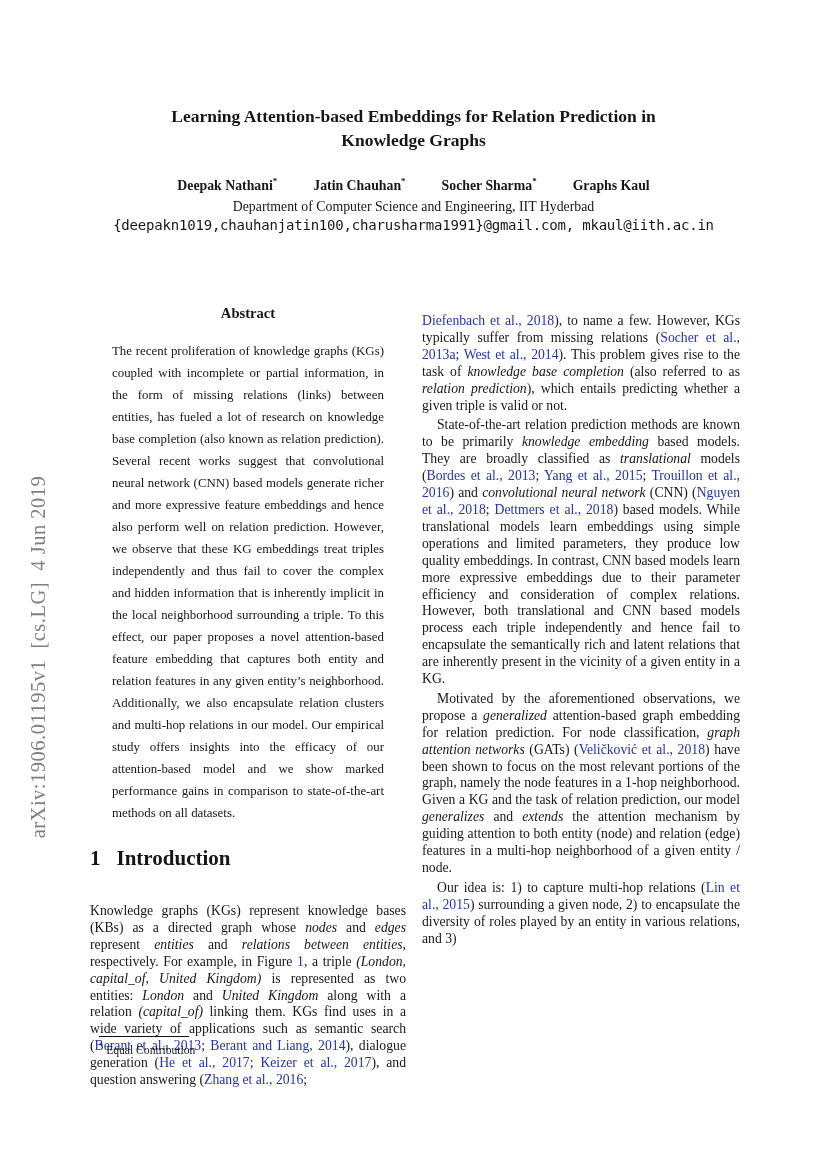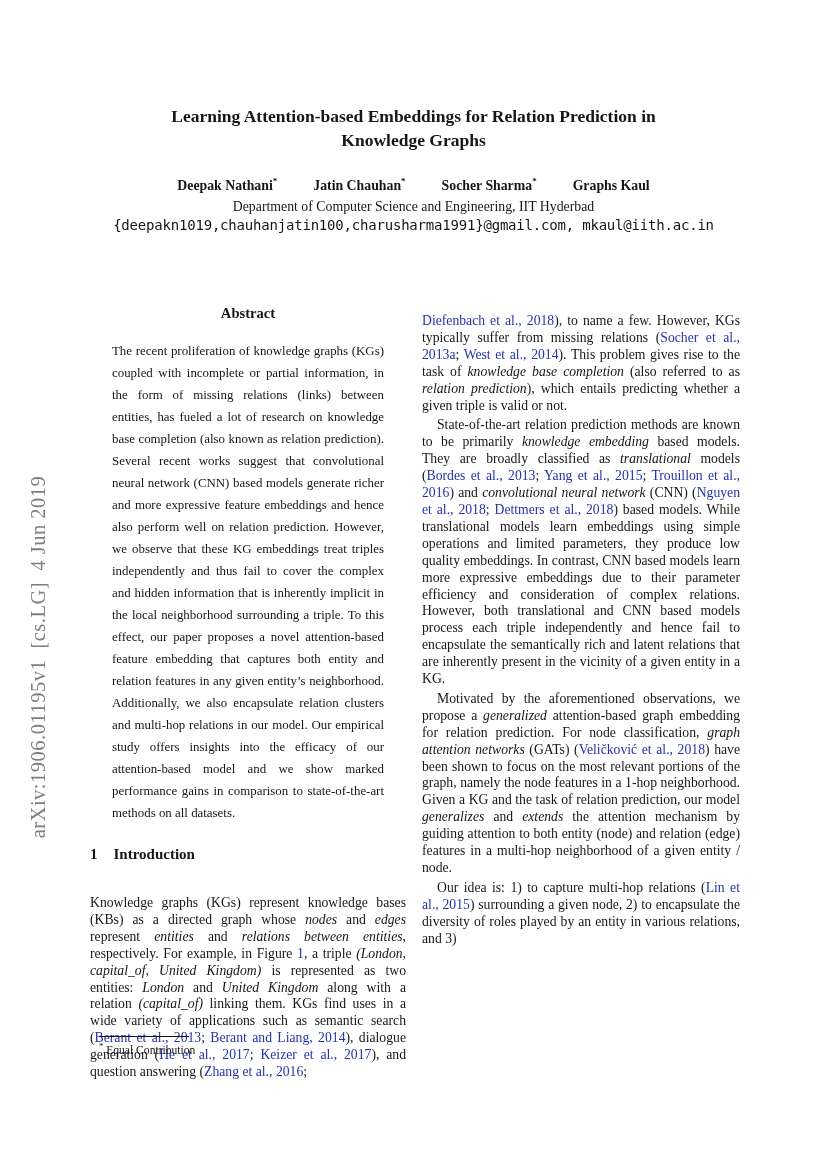--- a/index.html
+++ b/index.html
@@ -56,21 +56,21 @@
     text-align:center;font-weight:bold;font-size:14.6px;
     margin:2px 0 18px 0;
   }
   .abstract-body{
     margin:0 22px;
     font-size:12.9px;line-height:22px;
     text-align:justify;
   }
   .section-heading{
     margin-top:22px;
-    font-weight:bold;font-size:15px;
+    font-weight:bold;font-size:21px;
   }
   .section-heading .sec-title{margin-left:16px;}
   p.body{
     margin:32px 0 0 0;
     font-size:13.7px;line-height:16.9px;
     text-align:justify;
   }
   .col-right p.body{margin:0 0 3px 0;}
   .col-right p.indent{text-indent:15px;}
   .s-i{font-style:italic;}

